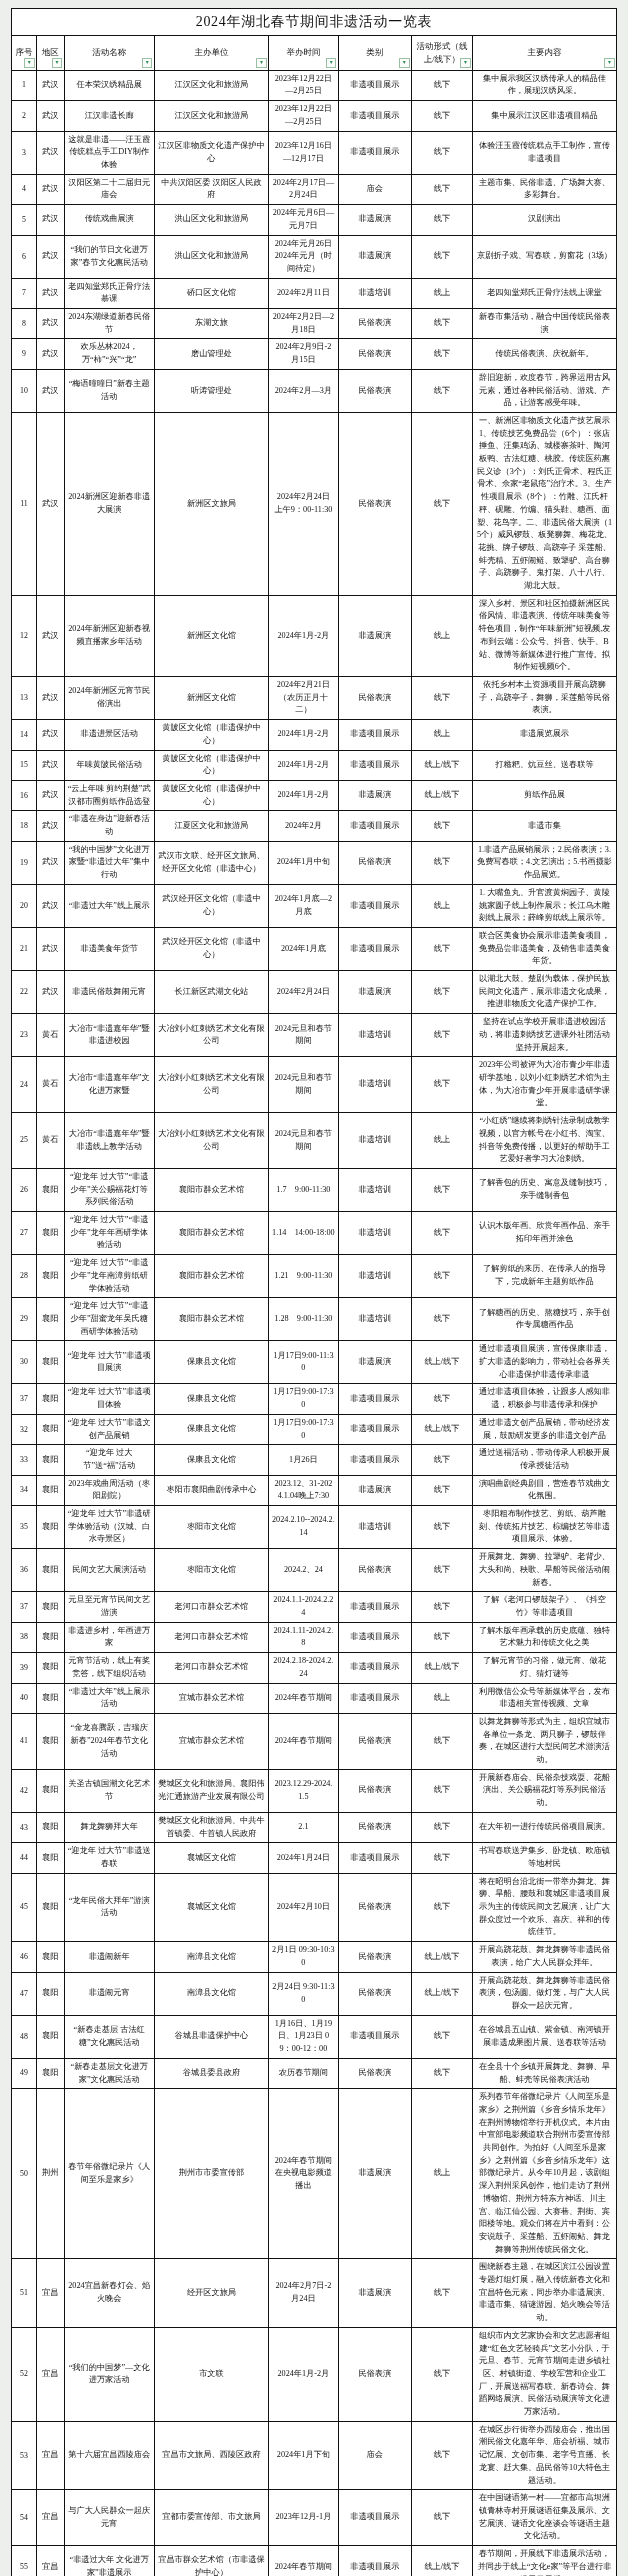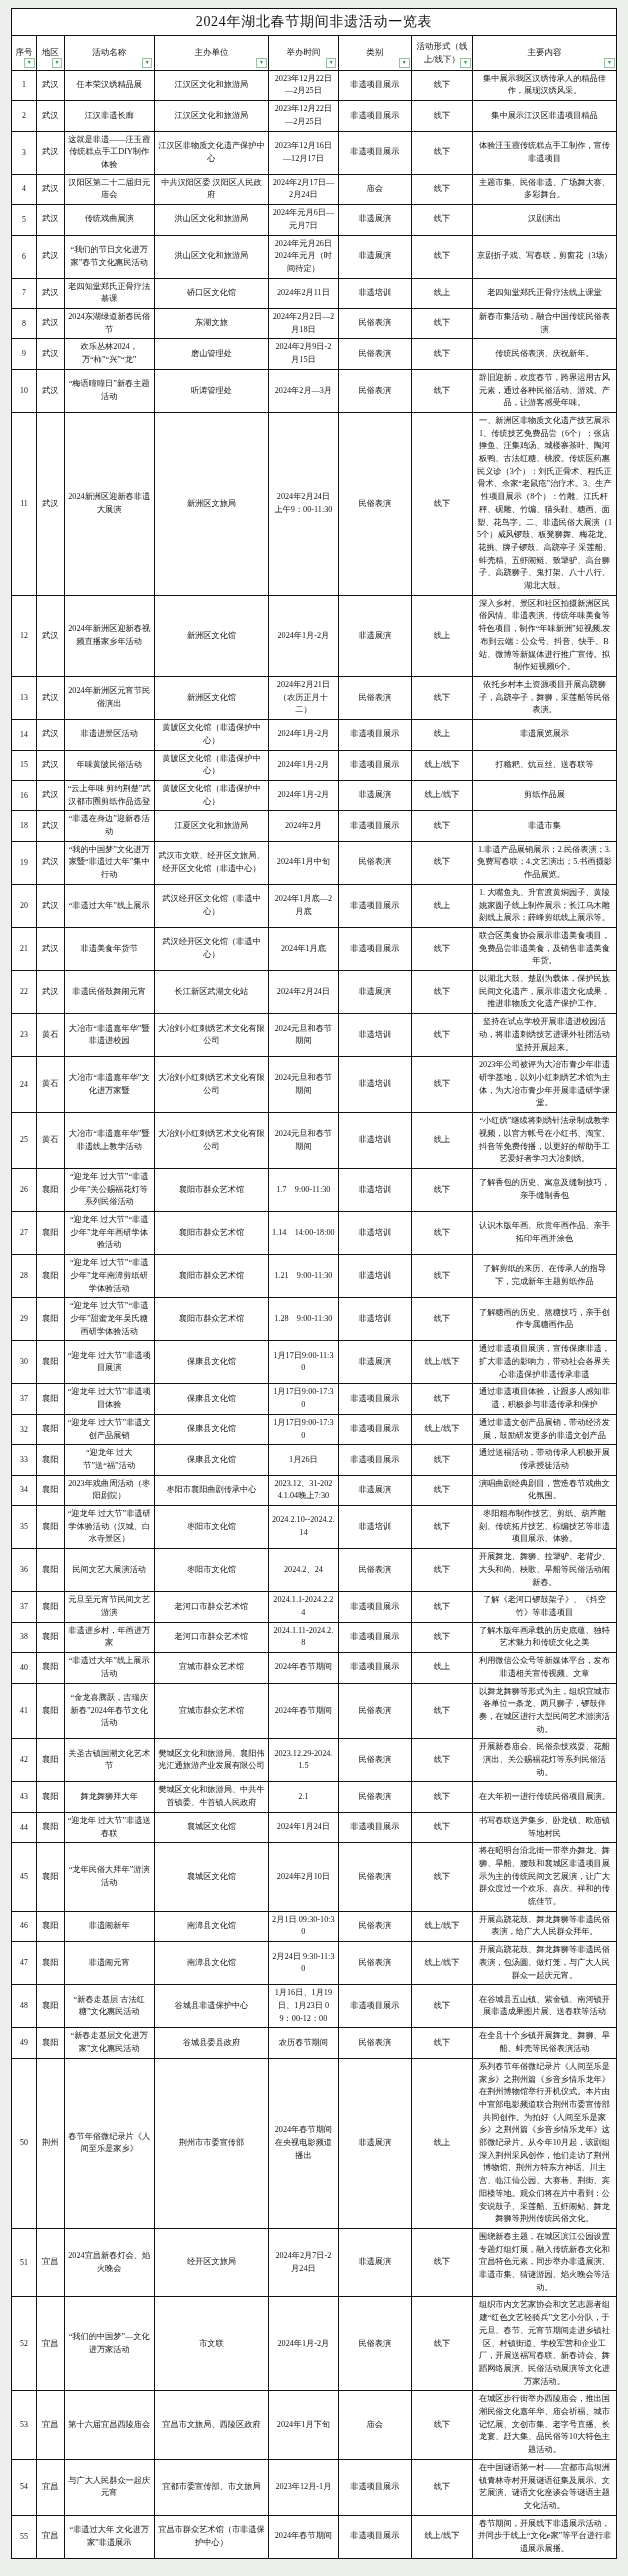--- a/index.html
+++ b/index.html
@@ -412,20 +412,30 @@
           <td class="c-index">38</td>
           <td class="c-region">襄阳</td>
           <td class="c-name">非遗进乡村，年画进万家</td>
           <td class="c-organizer">老河口市群众艺术馆</td>
           <td class="c-time">2024.1.11-2024.2.8</td>
           <td class="c-category">非遗项目展示</td>
           <td class="c-format">线下</td>
           <td class="c-content">了解木版年画承载的历史底蕴、独特艺术魅力和传统文化之美</td>
         </tr>
         <tr>
+          <td class="c-index">39</td>
+          <td class="c-region">襄阳</td>
+          <td class="c-name">元宵节活动，线上有奖竞答，线下组织活动</td>
+          <td class="c-organizer">老河口市群众艺术馆</td>
+          <td class="c-time">2024.2.18-2024.2.24</td>
+          <td class="c-category">非遗项目展示</td>
+          <td class="c-format">线上/线下</td>
+          <td class="c-content">了解元宵节的习俗，做元宵、做花灯、猜灯谜等</td>
+        </tr>
+        <tr>
           <td class="c-index">40</td>
           <td class="c-region">襄阳</td>
           <td class="c-name">“非遗过大年”线上展示活动</td>
           <td class="c-organizer">宜城市群众艺术馆</td>
           <td class="c-time">2024年春节期间</td>
           <td class="c-category">非遗项目展示</td>
           <td class="c-format">线上</td>
           <td class="c-content">利用微信公众号等新媒体平台，发布非遗相关宣传视频、文章</td>
         </tr>
         <tr>

